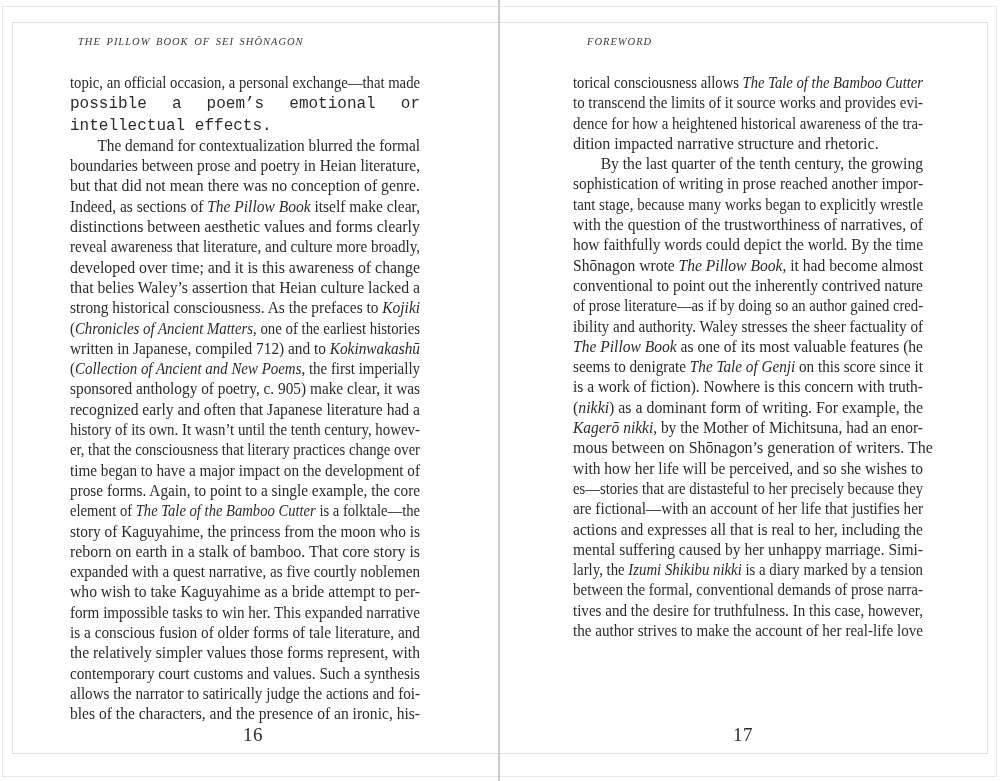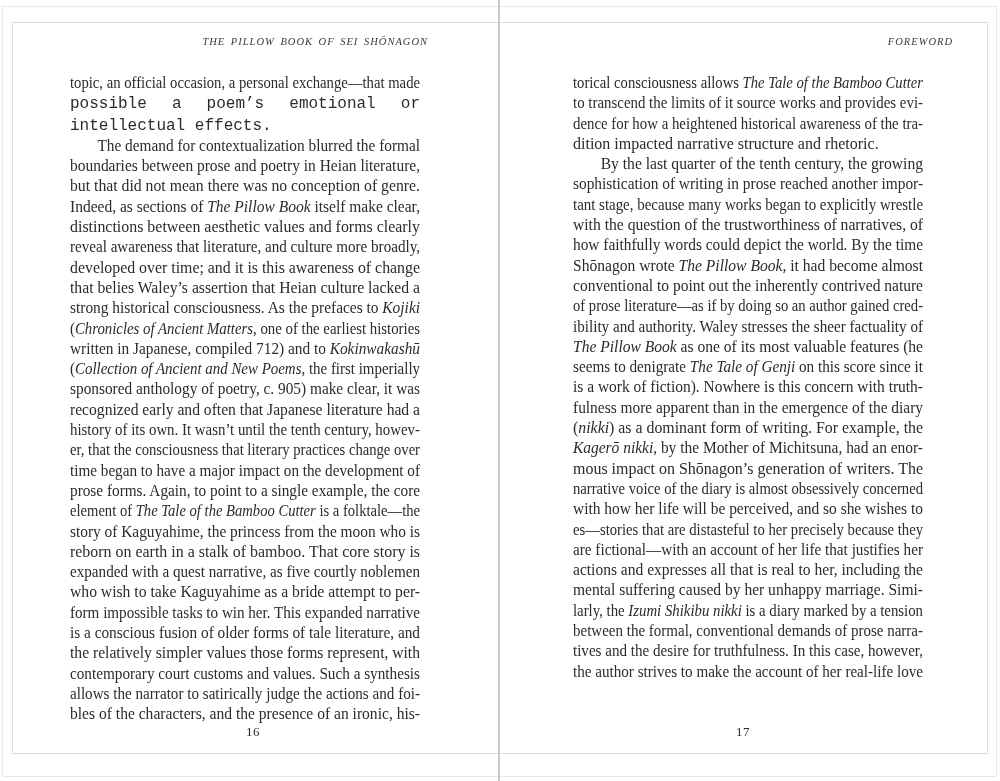--- a/index.html
+++ b/index.html
@@ -33,30 +33,30 @@
   .gutter {
     position: absolute;
     left: 498px; top: 0;
     width: 2px; height: 781px;
     background: var(--divider, #c9c9c9);
   }
   .running-header {
     position: absolute;
     top: 36px;
     width: 350px;
-    text-align: right;
+    text-align: left;
     font-style: italic;
     font-size: 10.5px;
     letter-spacing: 1px;
     word-spacing: 2px;
     color: var(--header-text, #3a3a3a);
     white-space: nowrap;
   }
   .running-header.lft { left: 78px; }
-  .running-header.rgt { left: 603px; }
+  .running-header.rgt { left: 587px; }
   .textcol {
     position: absolute;
     top: 73px;
     width: 350px;
     color: var(--body-text, #2b2b2b);
   }
   .textcol.lft { left: 70px; }
   .textcol.rgt { left: 573px; }
   .pline {
     font-size: 16px;
@@ -67,21 +67,21 @@
     white-space: normal;
   }
   .pline.pend { text-align-last: left; }
   .pline.ind  { text-indent: 14px; }
   .pline i { font-style: italic; }
   .pagenum {
     position: absolute;
     top: 724px;
     width: 350px;
     text-align: center;
-    font-size: 13px;
+    font-size: 19px;
     letter-spacing: 0.5px;
     color: var(--body-text, #333333);
   }
   .pagenum.lft { left: 78px; }
   .pagenum.rgt { left: 568px; }
 </style>
 </head>
 <body>
 
 <div class="canvas">
@@ -136,25 +136,23 @@
       <div class="pline"><span style="display: inline-block; white-space: nowrap; transform: scaleX(0.932246); transform-origin: 0px 50%;"><span>tant stage, because many works began to explicitly wrestle</span></span></div>
       <div class="pline"><span style="display: inline-block; white-space: nowrap; transform: scaleX(0.976035); transform-origin: 0px 50%;"><span>with the question of the trustworthiness of narratives, of</span></span></div>
       <div class="pline"><span style="display: inline-block; white-space: nowrap; transform: scaleX(0.960549); transform-origin: 0px 50%;"><span>how faithfully words could depict the world. By the time</span></span></div>
       <div class="pline"><span style="display: inline-block; white-space: nowrap; transform: scaleX(0.973574); transform-origin: 0px 50%;"><span>Shōnagon wrote </span><i>The Pillow Book</i><span>, it had become almost</span></span></div>
       <div class="pline"><span style="display: inline-block; white-space: nowrap; transform: scaleX(0.9689); transform-origin: 0px 50%;"><span>conventional to point out the inherently contrived nature</span></span></div>
       <div class="pline"><span style="display: inline-block; white-space: nowrap; transform: scaleX(0.913875); transform-origin: 0px 50%;"><span>of prose literature—as if by doing so an author gained cred-</span></span></div>
       <div class="pline"><span style="display: inline-block; white-space: nowrap; transform: scaleX(0.945507); transform-origin: 0px 50%;"><span>ibility and authority. Waley stresses the sheer factuality of</span></span></div>
       <div class="pline"><span style="display: inline-block; white-space: nowrap; transform: scaleX(0.972475); transform-origin: 0px 50%;"><i>The Pillow Book</i><span> as one of its most valuable features (he</span></span></div>
       <div class="pline"><span style="display: inline-block; white-space: nowrap; transform: scaleX(0.949313); transform-origin: 0px 50%;"><span>seems to denigrate </span><i>The Tale of Genji</i><span> on this score since it</span></span></div>
       <div class="pline"><span style="display: inline-block; white-space: nowrap; transform: scaleX(0.966475); transform-origin: 0px 50%;"><span>is a work of fiction). Nowhere is this concern with truth-</span></span></div>
-      <div class="pline"><span style="display: inline-block; white-space: nowrap; transform: scaleX(0.962696); transform-origin: 0px 50%;"><span>fulness more apparent than in the emergence of the diary</span></span></div>
       <div class="pline"><span style="display: inline-block; white-space: nowrap; transform: scaleX(0.990844); transform-origin: 0px 50%;"><span>(</span><i>nikki</i><span>) as a dominant form of writing. For example, the</span></span></div>
       <div class="pline"><span style="display: inline-block; white-space: nowrap; transform: scaleX(0.964977); transform-origin: 0px 50%;"><i>Kagerō nikki</i><span>, by the Mother of Michitsuna, had an enor-</span></span></div>
-      <div class="pline"><span style="display: inline-block; white-space: nowrap; transform: scaleX(0.997862); transform-origin: 0px 50%;"><span>mous impact on Shōnagon’s generation of writers. The</span></span></div>
-      <div class="pline"><span style="display: inline-block; white-space: nowrap; transform: scaleX(0.916006); transform-origin: 0px 50%;"><span>narrative voice of the diary is almost obsessively concerned</span></span></div>
+      <div class="pline"><span style="display: inline-block; white-space: nowrap; transform: scaleX(0.997862); transform-origin: 0px 50%;"><span>mous between on Shōnagon’s generation of writers. The</span></span></div>
       <div class="pline"><span style="display: inline-block; white-space: nowrap; transform: scaleX(0.965309); transform-origin: 0px 50%;"><span>with how her life will be perceived, and so she wishes to</span></span></div>
       <div class="pline"><span style="display: inline-block; white-space: nowrap; transform: scaleX(0.918146); transform-origin: 0px 50%;"><span>es—stories that are distasteful to her precisely because they</span></span></div>
       <div class="pline"><span style="display: inline-block; white-space: nowrap; transform: scaleX(0.95028); transform-origin: 0px 50%;"><span>are fictional—with an account of her life that justifies her</span></span></div>
       <div class="pline"><span style="display: inline-block; white-space: nowrap; transform: scaleX(0.970621); transform-origin: 0px 50%;"><span>actions and expresses all that is real to her, including the</span></span></div>
       <div class="pline"><span style="display: inline-block; white-space: nowrap; transform: scaleX(0.970916); transform-origin: 0px 50%;"><span>mental suffering caused by her unhappy marriage. Simi-</span></span></div>
       <div class="pline"><span style="display: inline-block; white-space: nowrap; transform: scaleX(0.924894); transform-origin: 0px 50%;"><span>larly, the </span><i>Izumi Shikibu nikki</i><span> is a diary marked by a tension</span></span></div>
       <div class="pline"><span style="display: inline-block; white-space: nowrap; transform: scaleX(0.937866); transform-origin: 0px 50%;"><span>between the formal, conventional demands of prose narra-</span></span></div>
       <div class="pline"><span style="display: inline-block; white-space: nowrap; transform: scaleX(0.941612); transform-origin: 0px 50%;"><span>tives and the desire for truthfulness. In this case, however,</span></span></div>
       <div class="pline"><span style="display: inline-block; white-space: nowrap; transform: scaleX(0.94463); transform-origin: 0px 50%;"><span>the author strives to make the account of her real-life love</span></span></div>
     </div>

